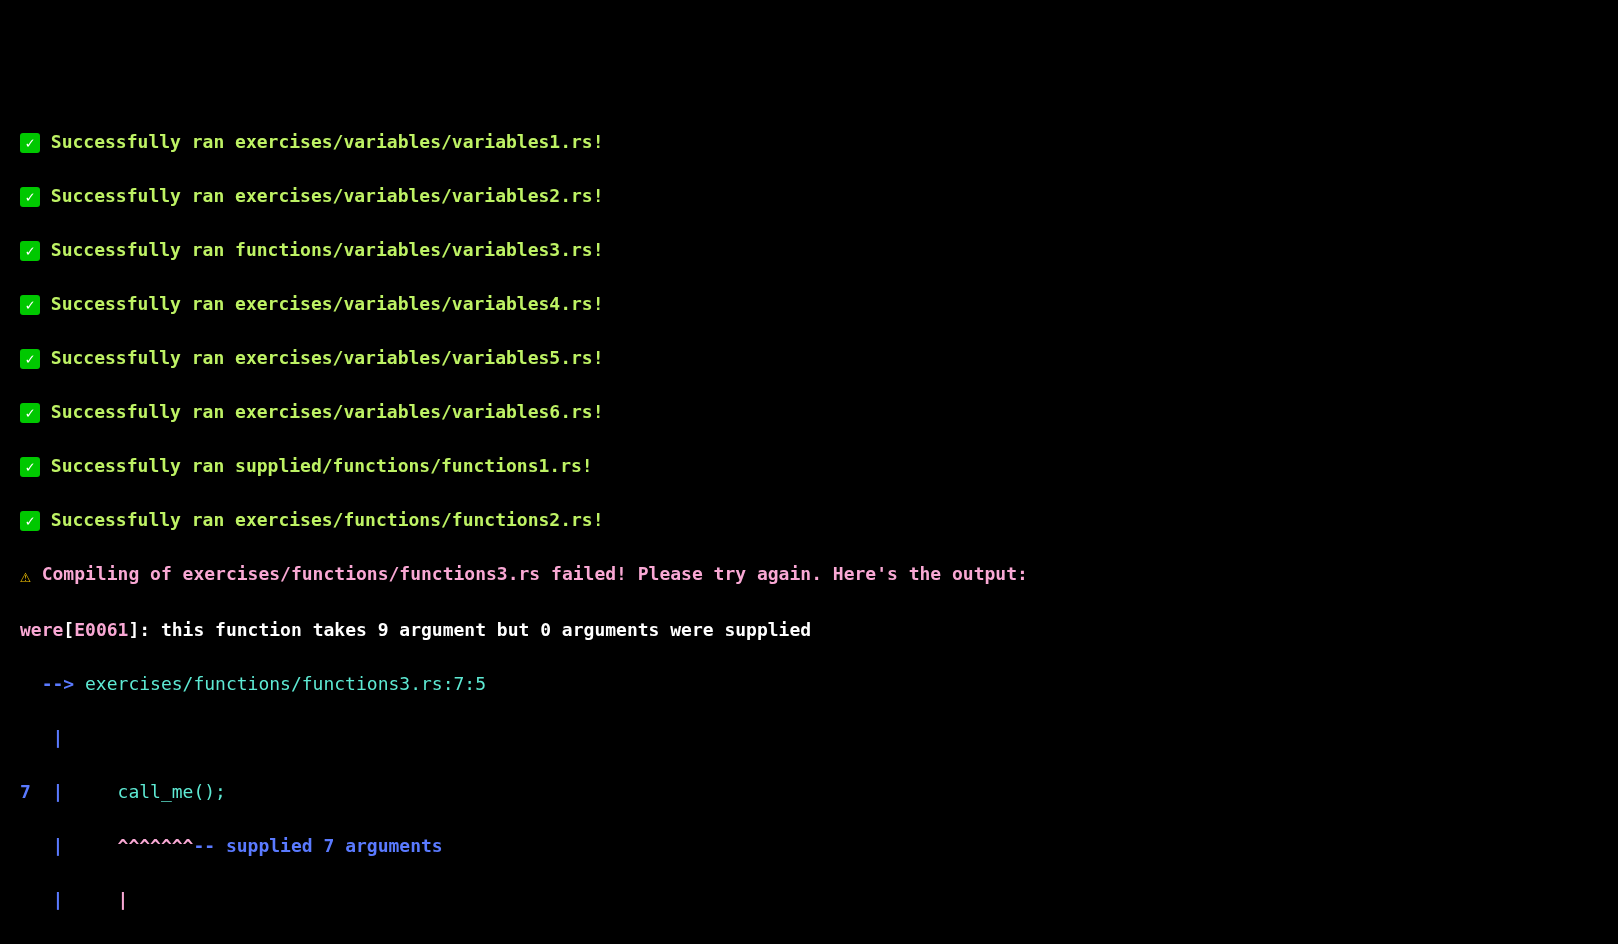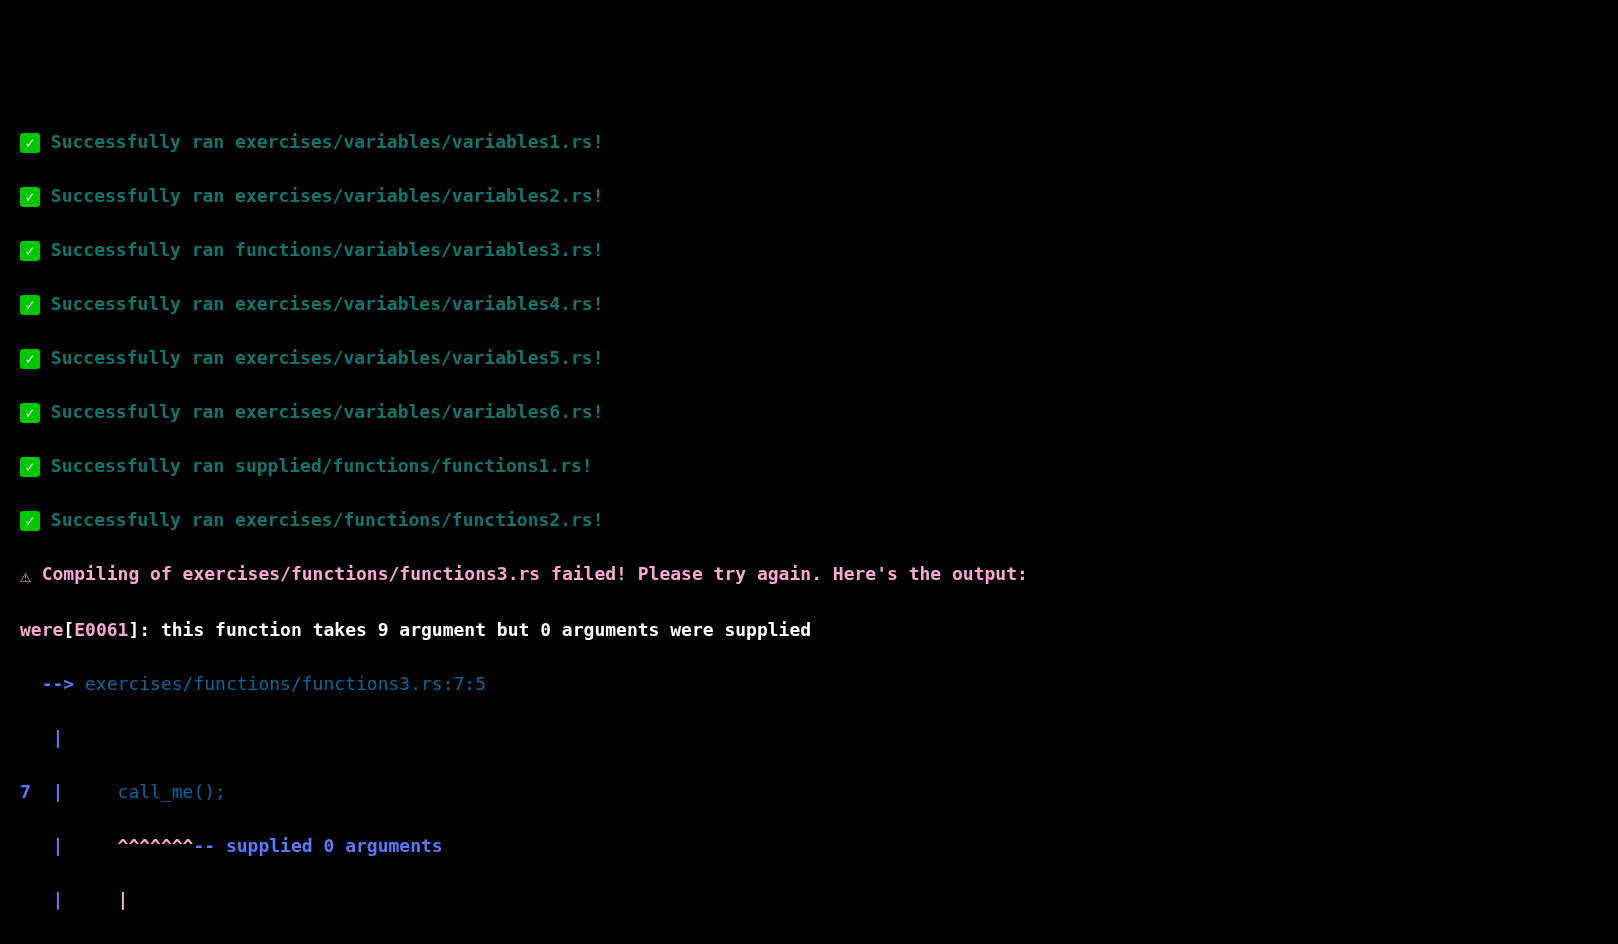--- a/index.html
+++ b/index.html
@@ -6,26 +6,26 @@
     body {
       background: #000;
       font-family: 'Menlo', 'Monaco', 'Consolas', monospace;
       font-size: 18px;
       line-height: 1.5;
       color: #fff;
       padding: 20px;
       white-space: pre;
     }
     .line { display: block; }
-    .green-bold { color: #0f766e; font-weight: bold; }
+    .green-bold { color: #bef264; font-weight: bold; }
     .red-bold { color: #f9a8d4; font-weight: bold; }
     .salmon { color: #ff6060; }
     .white-bold { color: #ffffff; font-weight: bold; }
     .blue-bold { color: #5a7aff; font-weight: bold; }
-    .gray { color: #0369a1; }
+    .gray { color: #5eead4; }
     .check-icon {
       display: inline-block;
       width: 20px;
       height: 20px;
       background: #00c800;
       color: #fff;
       text-align: center;
       line-height: 20px;
       border-radius: 3px;
       font-size: 15px;
@@ -50,21 +50,21 @@
 <span class="line"><span class="check-icon">✓</span> <span class="green-bold">Successfully ran exercises/variables/variables4.rs!</span></span>
 <span class="line"><span class="check-icon">✓</span> <span class="green-bold">Successfully ran exercises/variables/variables5.rs!</span></span>
 <span class="line"><span class="check-icon">✓</span> <span class="green-bold">Successfully ran exercises/variables/variables6.rs!</span></span>
 <span class="line"><span class="check-icon">✓</span> <span class="green-bold">Successfully ran supplied/functions/functions1.rs!</span></span>
 <span class="line"><span class="check-icon">✓</span> <span class="green-bold">Successfully ran exercises/functions/functions2.rs!</span></span>
 <span class="line"><span class="warn-icon">⚠</span> <span class="red-bold"><span>Compiling of </span><span>exercises/functions/functions3.rs</span><span> failed! Please try again. Here's the output:</span></span></span>
 <span class="line"><span class="red-bold">were</span><span class="white-bold">[</span><span class="red-bold">E0061</span><span class="white-bold">]</span><span class="white-bold">: this function takes 9 argument but 0 arguments were supplied</span></span>
 <span class="line"><span class="blue-bold">  --&gt; </span><span class="gray">exercises/functions/functions3.rs:7:5</span></span>
 <span class="line"><span class="blue-bold">   |</span></span>
 <span class="line"><span class="blue-bold">7  </span><span class="blue-bold">|</span><span class="gray">     call_me();</span></span>
-<span class="line"><span class="blue-bold">   </span><span class="blue-bold">|</span><span class="red-bold">     ^^^^^^^</span><span class="blue-bold">--</span><span class="blue-bold"> supplied 0 arguments</span></span>
+<span class="line"><span class="blue-bold">   </span><span class="blue-bold">|</span><span class="red-bold">     ^^^^^^^</span><span class="blue-bold">--</span><span class="blue-bold"> supplied 7 arguments</span></span>
 <span class="line"><span class="blue-bold">   </span><span class="blue-bold">|</span><span>     </span><span class="red-bold">|</span></span>
 <span class="line"><span class="blue-bold">   </span><span class="blue-bold">|</span><span>     </span><span class="salmon">expected 1 argument</span></span>
 
 
 
 
 
 
 
 

